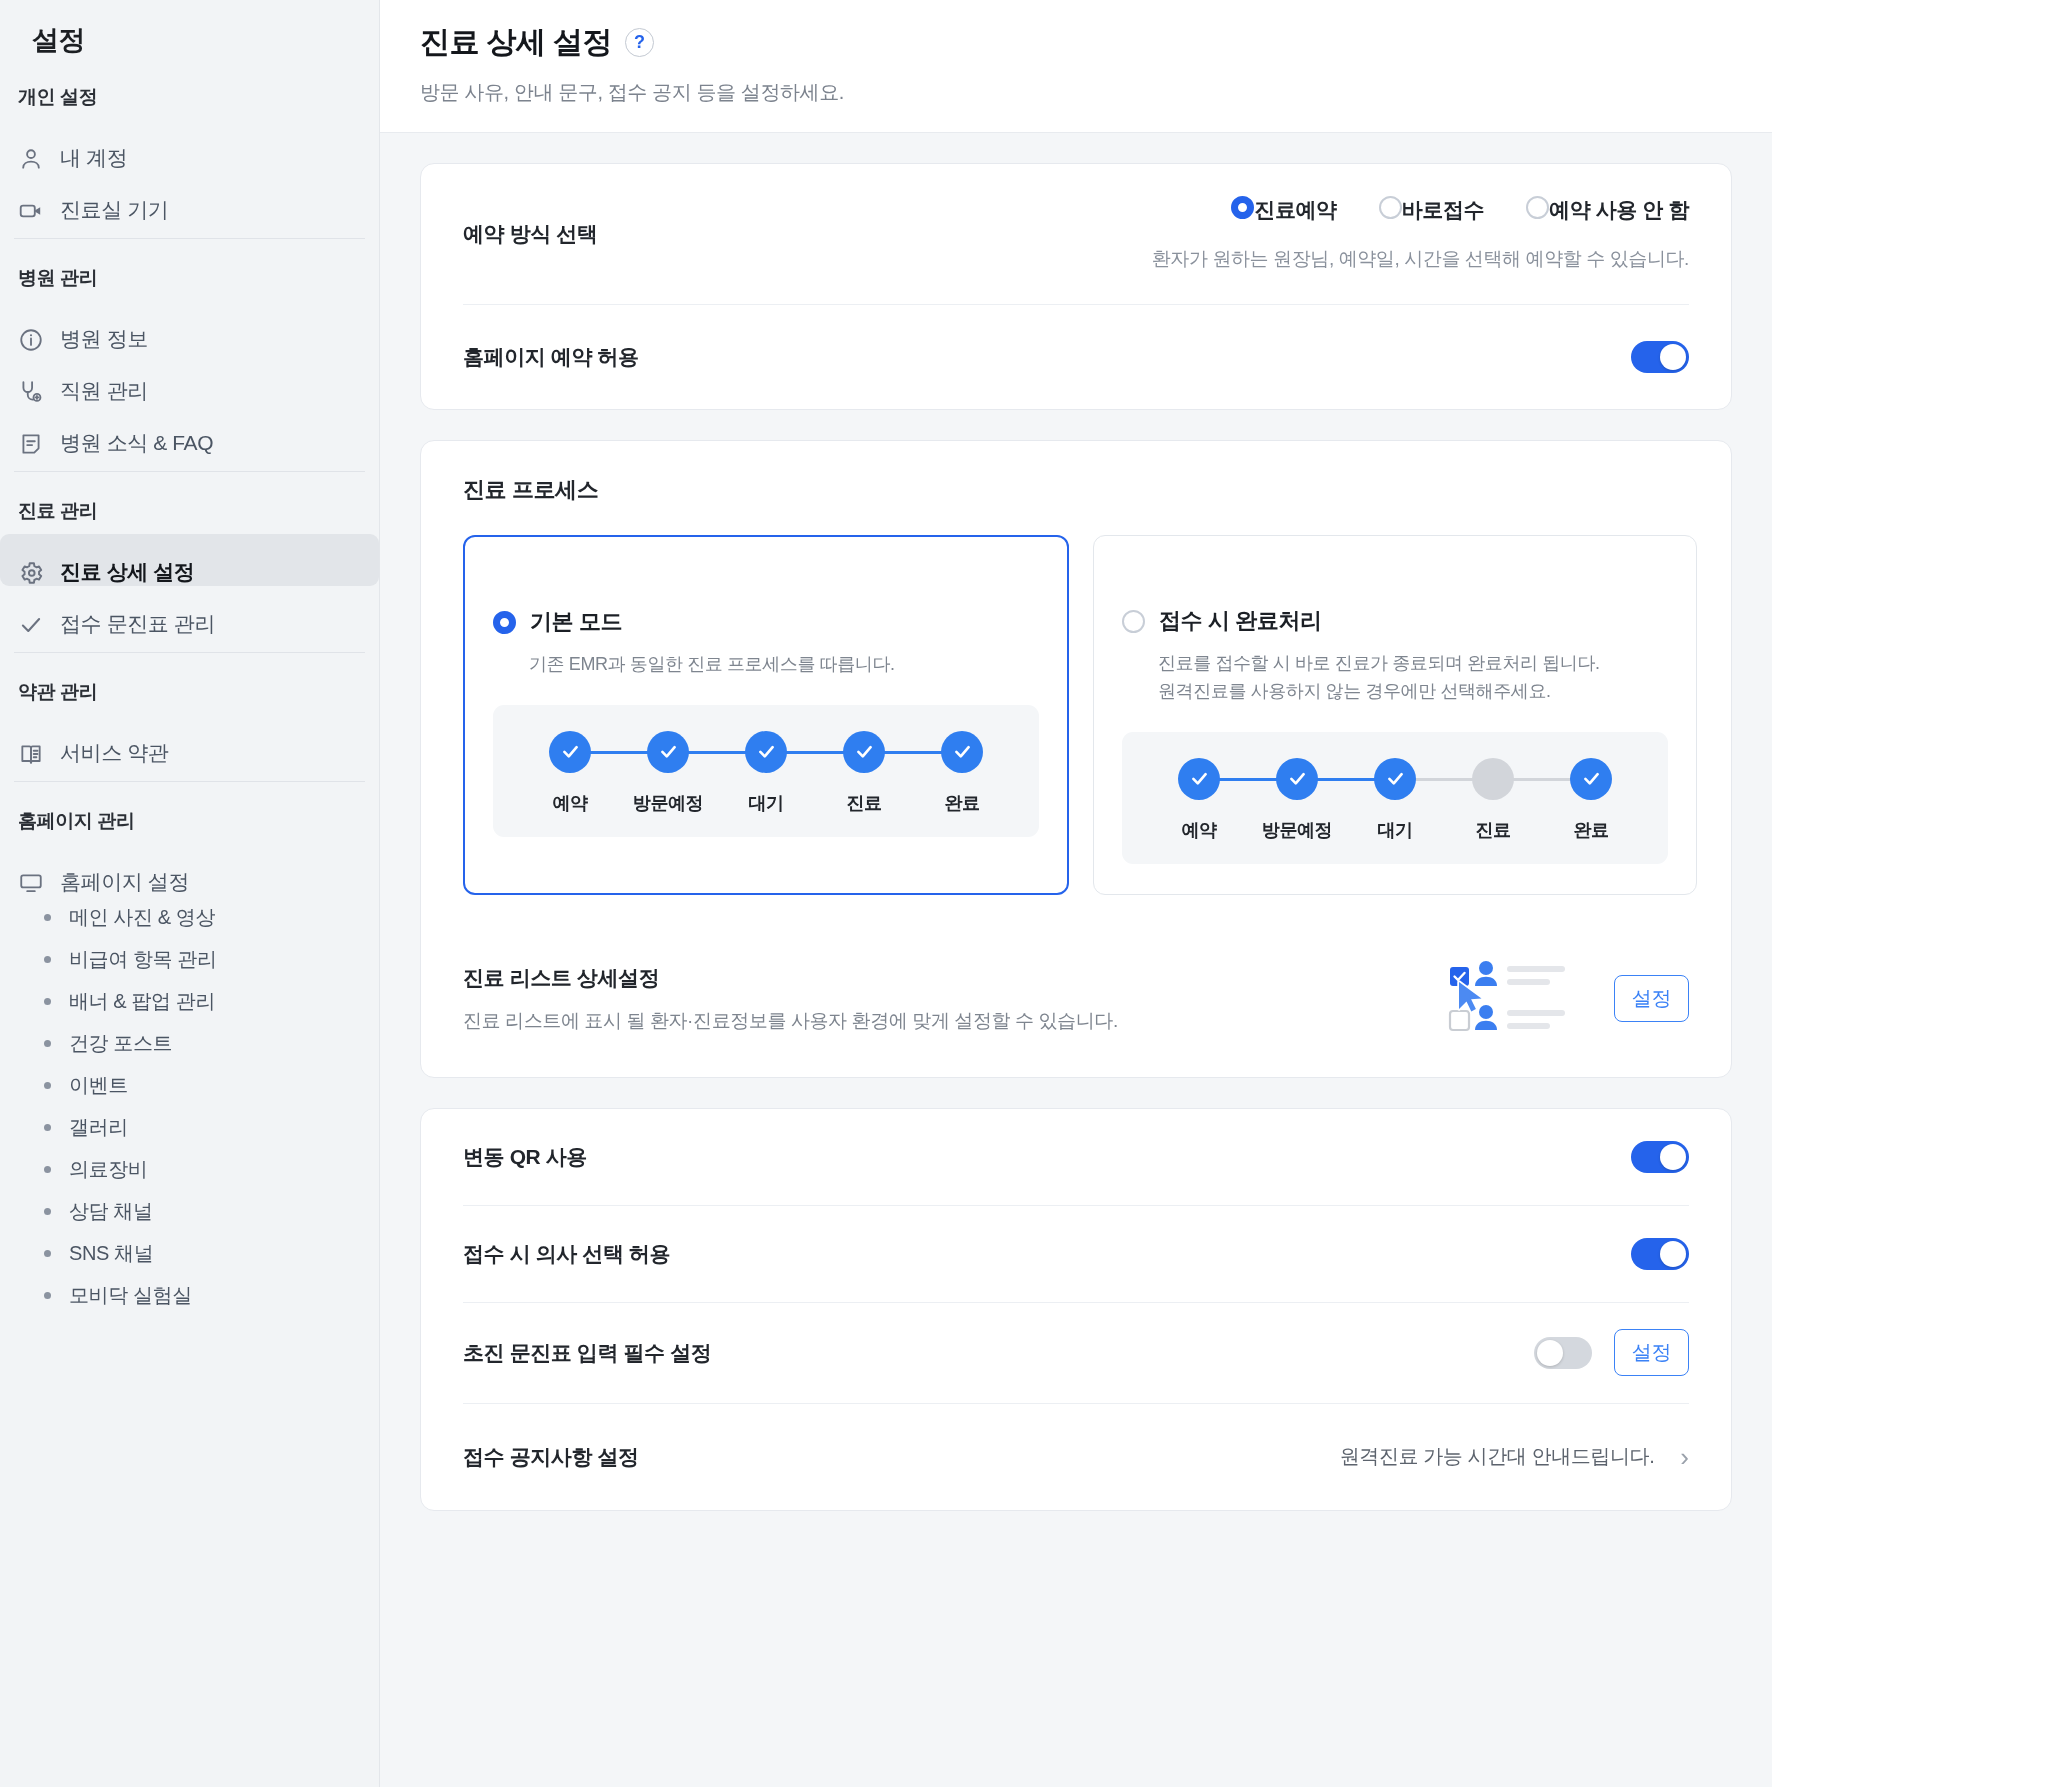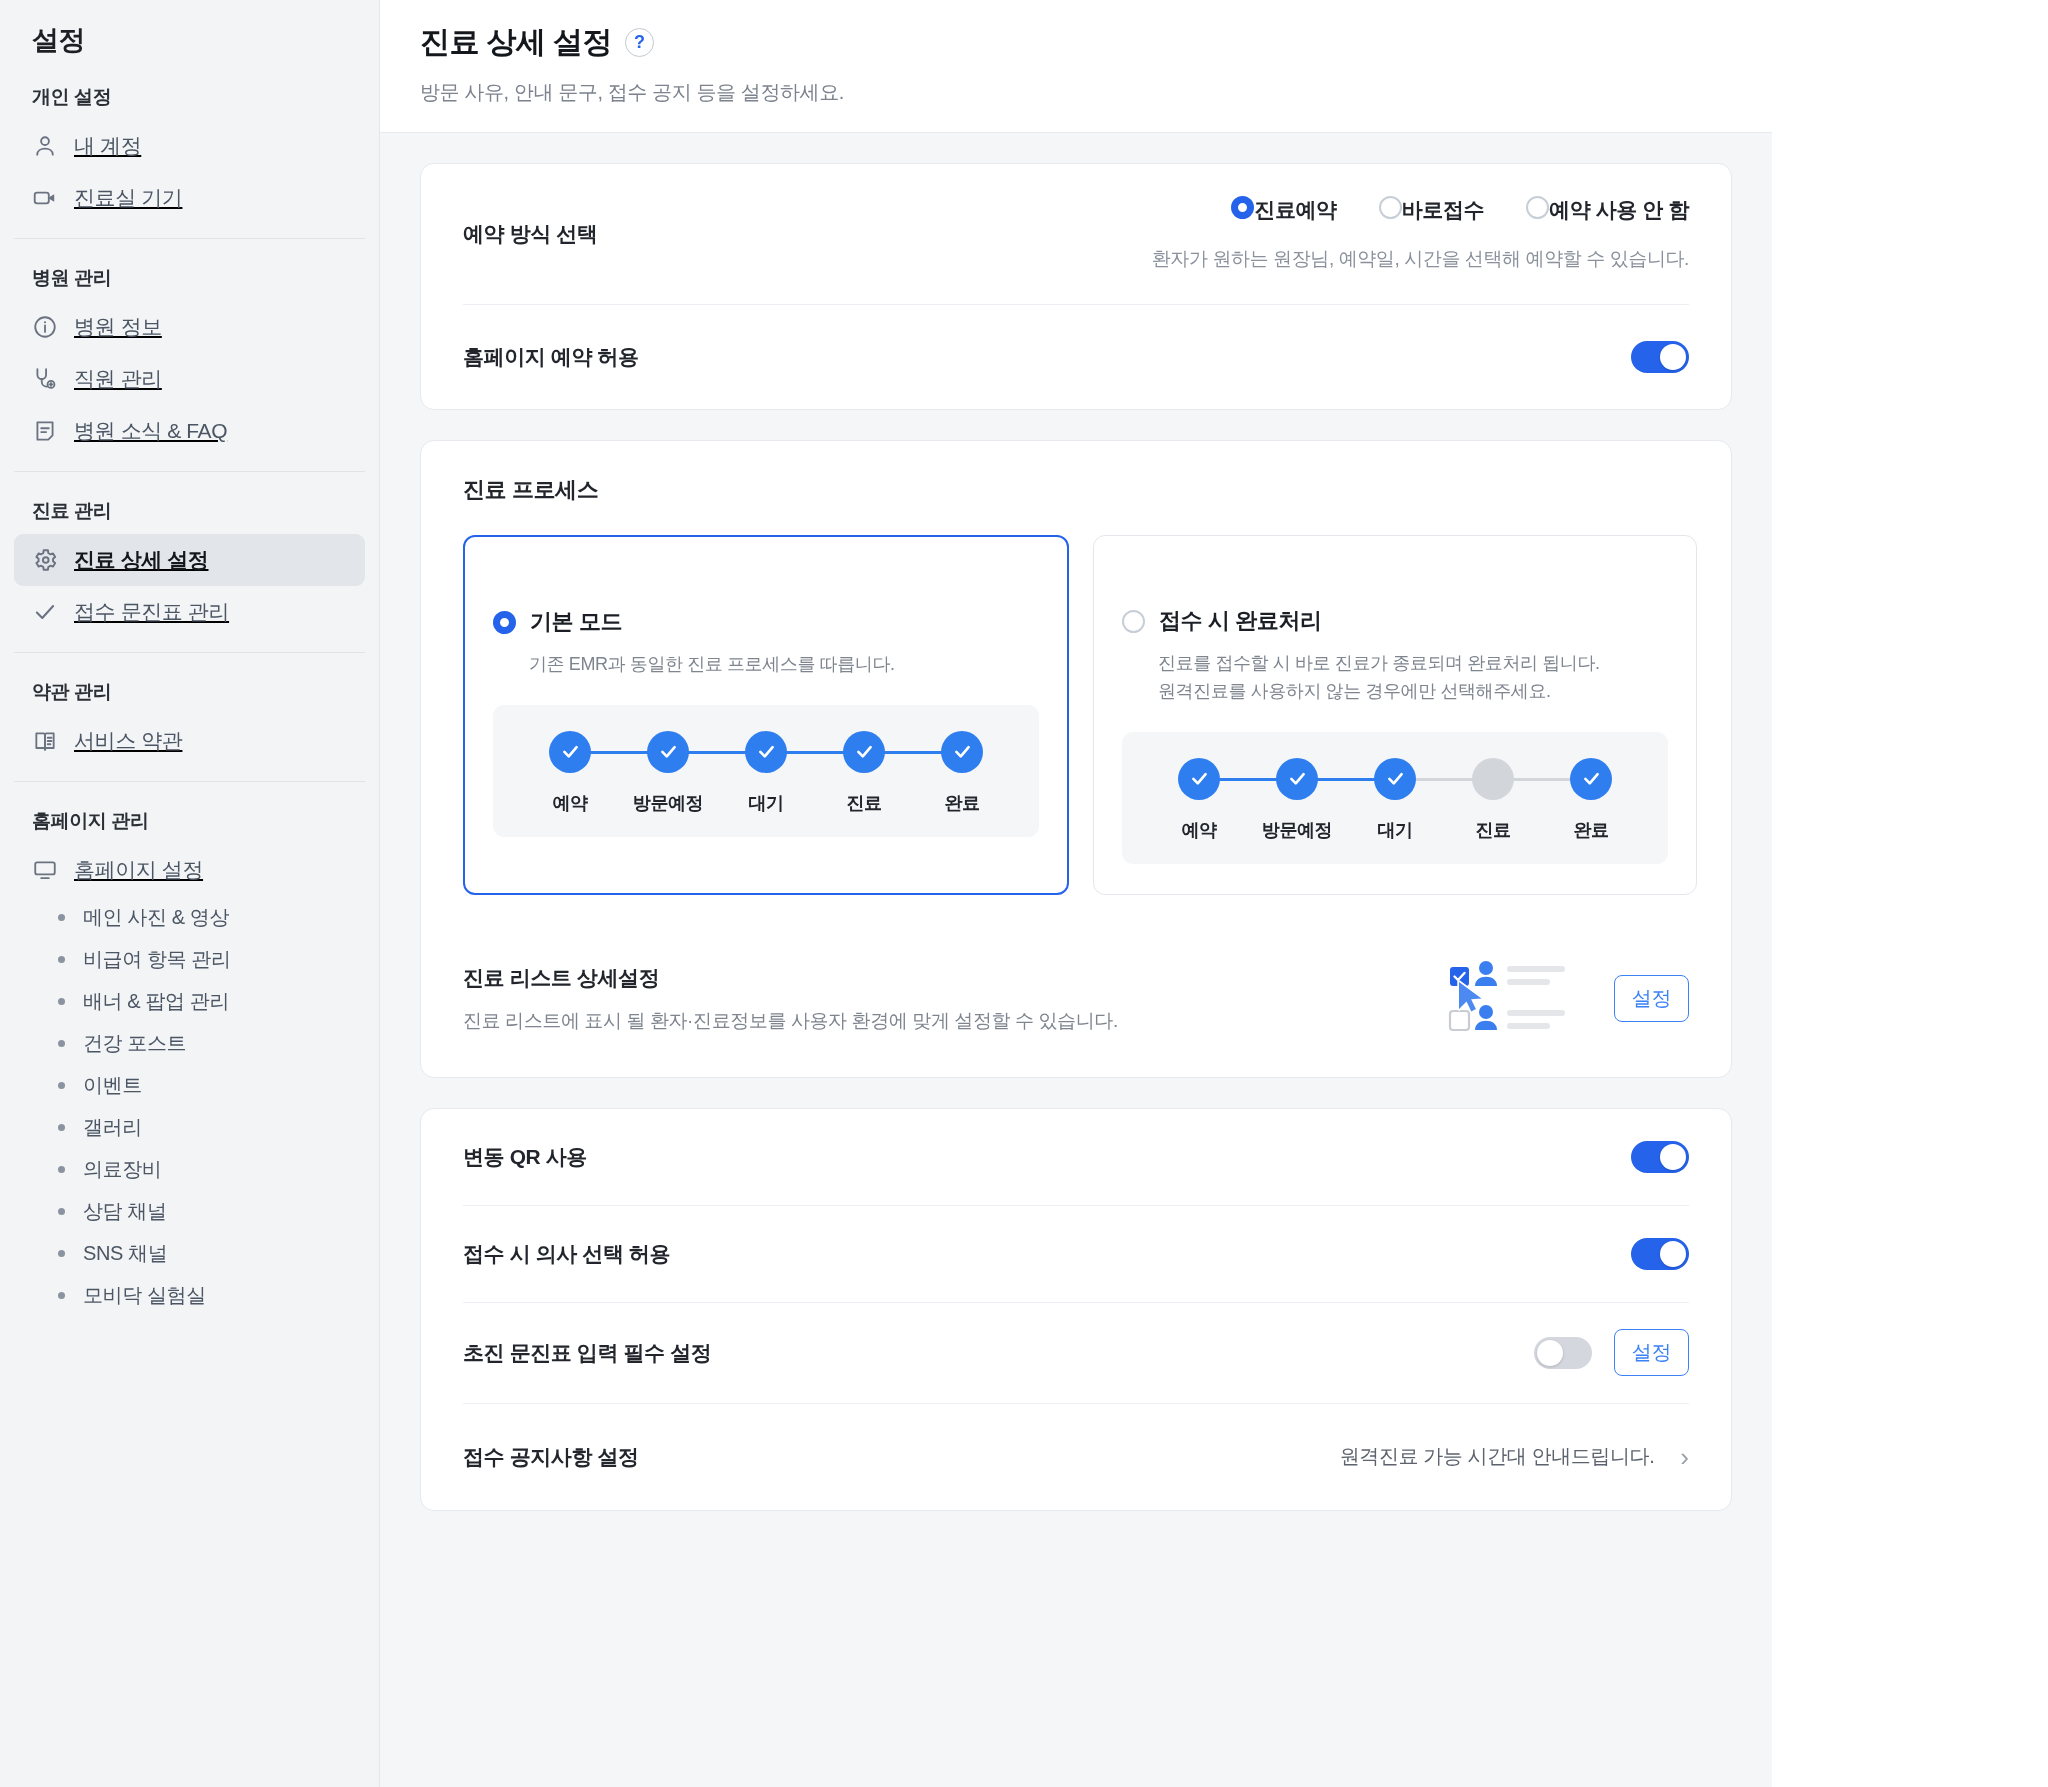--- a/index.html
+++ b/index.html
@@ -21,37 +21,36 @@
     padding: 0 0 0 0;
     position: relative;
   }
   .sb-title {
     font-size: 27px;
     font-weight: bold;
     color: #1c1f23;
     padding: 22px 0 0 32px;
     letter-spacing: -0.5px;
   }
-  .sb-group { padding: 0 14px; }
+  .sb-group { padding: 0 0; }
   .sb-group-head {
     font-size: 19px;
     font-weight: bold;
     color: #2b2f36;
     padding: 26px 0 10px 18px;
     letter-spacing: -0.4px;
   }
   .sb-item {
     display: flex;
-    align-items: center;
+    align-items: flex-end;
     gap: 16px;
     height: 52px;
     padding: 0 12px 0 18px;
     border-radius: 9px;
     cursor: pointer;
-    text-decoration: underline;
   }
   .sb-item.active { background: #e2e5e9; }
   .sb-item .ico {
     width: 26px; height: 26px;
     display: flex; align-items: center; justify-content: center;
     flex: 0 0 26px;
     color: #6b7280;
   }
   .sb-item .lbl {
     font-size: 21px;

